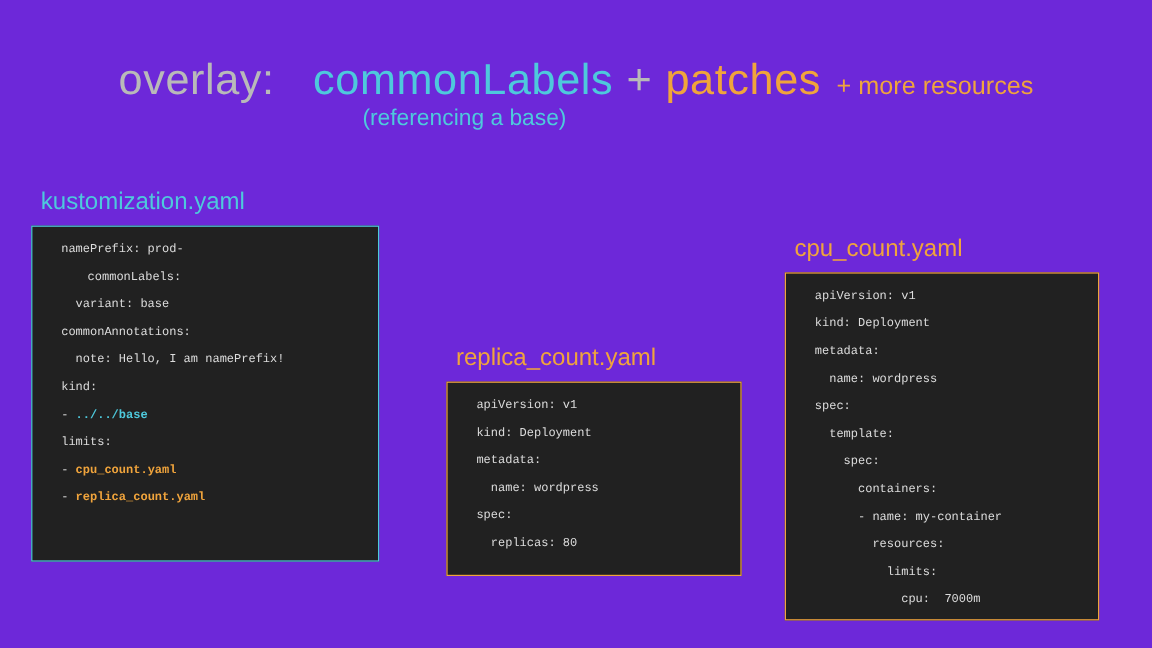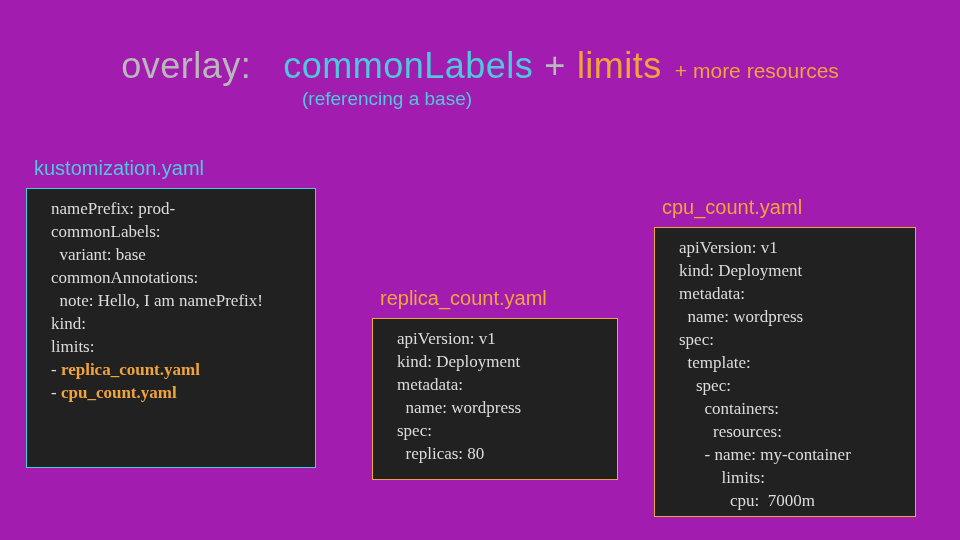--- a/index.html
+++ b/index.html
@@ -4,21 +4,21 @@
 <style>
   html, body {
     margin: 0;
     padding: 0;
     background: #212121;
   }
   .slide {
     position: relative;
     width: 960px;
     height: 540px;
-    background: #a21caf;
+    background: #6d28d9;
     overflow: hidden;
     font-family: "Liberation Sans", sans-serif;
   }
 
   
   .title-row {
     position: absolute;
     top: 45px;
     left: 0;
     width: 100%;
@@ -57,52 +57,53 @@
     box-sizing: border-box;
     padding: 8px 0 0 24px;
     background: #212121;
   }
   #codebox-kustomization { width: 290px; height: 280px; }
   #codebox-replica       { width: 246px; height: 162px; }
   #codebox-cpu           { width: 262px; height: 290px; }
 
   .code-line {
     white-space: pre;
-    font-family: Liberation Serif, serif;
-    font-size: 17px;
+    font-family: Liberation Mono, monospace;
+    font-size: 10px;
     line-height: 23px;
   }
 </style>
 </head>
 <body>
 
 <div class="slide">
 
   <div class="title-row">
     <span class="t-big m-overlay" style="color: rgb(185, 185, 185);">overlay:</span>
     <span class="t-big" style="color: rgb(78, 201, 220);">commonLabels</span>
     <span class="t-big m-plus" style="color: rgb(185, 185, 185);">+</span>
-    <span class="t-big" style="color: rgb(240, 164, 60);">limits</span>
+    <span class="t-big" style="color: rgb(240, 164, 60);">patches</span>
     <span class="t-small m-more" style="color: rgb(240, 164, 60);">+ more resources</span>
   </div>
 
   <div class="subtitle" style="color: rgb(78, 201, 220);">(referencing a base)</div>
 
   <div class="box-group" id="group-kustomization">
     <div class="box-label" style="color: rgb(78, 201, 220);">kustomization.yaml</div>
     <div class="codebox" id="codebox-kustomization" style="border-color: rgb(78, 201, 220);">
         <div class="code-line" style="color: rgb(220, 220, 220);"><span>namePrefix: prod-</span></div>
-        <div class="code-line" style="color: rgb(220, 220, 220);"><span>commonLabels:</span></div>
+        <div class="code-line" style="color: rgb(220, 220, 220); margin-left: 22px;"><span>commonLabels:</span></div>
         <div class="code-line" style="color: rgb(220, 220, 220);"><span>  variant: base</span></div>
         <div class="code-line" style="color: rgb(220, 220, 220);"><span>commonAnnotations:</span></div>
         <div class="code-line" style="color: rgb(220, 220, 220);"><span>  note: Hello, I am namePrefix!</span></div>
         <div class="code-line" style="color: rgb(220, 220, 220);"><span>kind:</span></div>
+        <div class="code-line" style="color: rgb(220, 220, 220);"><span>- </span><span style="color: rgb(78, 201, 220); font-weight: bold;">../../base</span></div>
         <div class="code-line" style="color: rgb(220, 220, 220);"><span>limits:</span></div>
+        <div class="code-line" style="color: rgb(220, 220, 220);"><span>- </span><span style="color: rgb(240, 164, 60); font-weight: bold;">cpu_count.yaml</span></div>
         <div class="code-line" style="color: rgb(220, 220, 220);"><span>- </span><span style="color: rgb(240, 164, 60); font-weight: bold;">replica_count.yaml</span></div>
-        <div class="code-line" style="color: rgb(220, 220, 220);"><span>- </span><span style="color: rgb(240, 164, 60); font-weight: bold;">cpu_count.yaml</span></div>
       </div>
   </div>
 
   <div class="box-group" id="group-replica">
     <div class="box-label" style="color: rgb(240, 164, 60);">replica_count.yaml</div>
     <div class="codebox" id="codebox-replica" style="border-color: rgb(240, 164, 60);">
         <div class="code-line" style="color: rgb(220, 220, 220);"><span>apiVersion: v1</span></div>
         <div class="code-line" style="color: rgb(220, 220, 220);"><span>kind: Deployment</span></div>
         <div class="code-line" style="color: rgb(220, 220, 220);"><span>metadata:</span></div>
         <div class="code-line" style="color: rgb(220, 220, 220);"><span>  name: wordpress</span></div>
@@ -115,20 +116,20 @@
     <div class="box-label" style="color: rgb(240, 164, 60);">cpu_count.yaml</div>
     <div class="codebox" id="codebox-cpu" style="border-color: rgb(240, 164, 60);">
         <div class="code-line" style="color: rgb(220, 220, 220);"><span>apiVersion: v1</span></div>
         <div class="code-line" style="color: rgb(220, 220, 220);"><span>kind: Deployment</span></div>
         <div class="code-line" style="color: rgb(220, 220, 220);"><span>metadata:</span></div>
         <div class="code-line" style="color: rgb(220, 220, 220);"><span>  name: wordpress</span></div>
         <div class="code-line" style="color: rgb(220, 220, 220);"><span>spec:</span></div>
         <div class="code-line" style="color: rgb(220, 220, 220);"><span>  template:</span></div>
         <div class="code-line" style="color: rgb(220, 220, 220);"><span>    spec:</span></div>
         <div class="code-line" style="color: rgb(220, 220, 220);"><span>      containers:</span></div>
+        <div class="code-line" style="color: rgb(220, 220, 220);"><span>      - name: my-container</span></div>
         <div class="code-line" style="color: rgb(220, 220, 220);"><span>        resources:</span></div>
-        <div class="code-line" style="color: rgb(220, 220, 220);"><span>      - name: my-container</span></div>
         <div class="code-line" style="color: rgb(220, 220, 220);"><span>          limits:</span></div>
         <div class="code-line" style="color: rgb(220, 220, 220);"><span>            cpu:  7000m</span></div>
       </div>
   </div>
 
 </div>
 
 </body></html>

